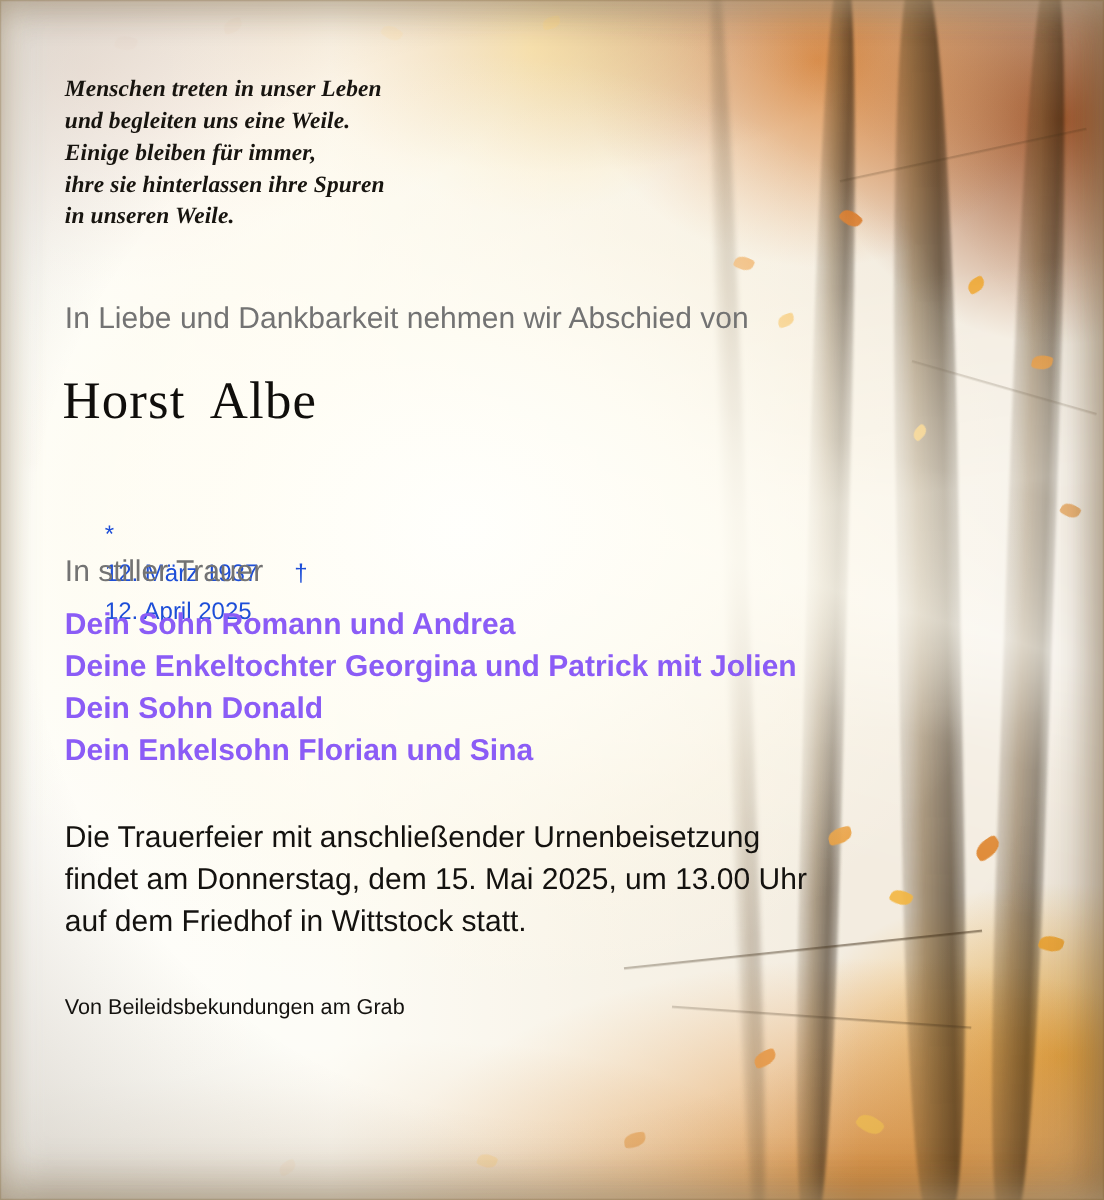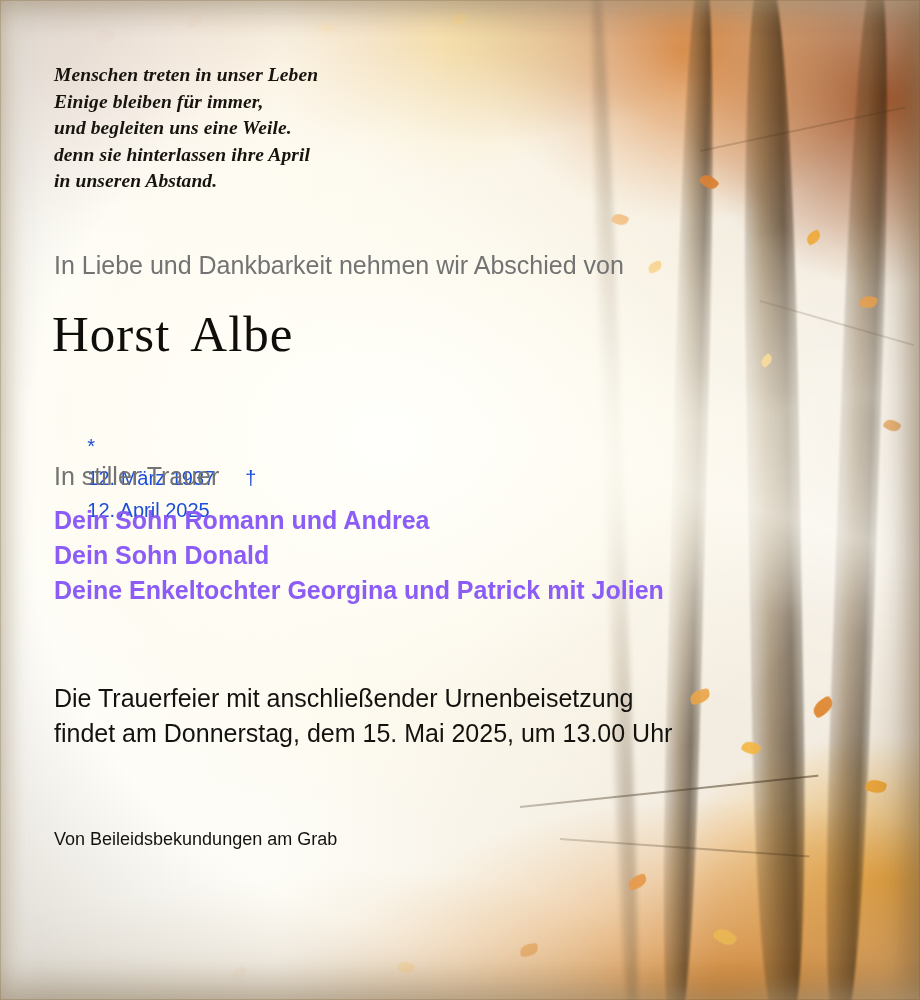--- a/index.html
+++ b/index.html
@@ -146,21 +146,21 @@
     font-size: 25px;
     line-height: 30px;
     color: #737373;
   }
 
   .name {
     position: absolute;
     left: 52px;
     top: 296px;
     font-family: "Liberation Serif", serif;
-    font-size: 51px;
+    font-size: 44px;
     line-height: 76px;
     letter-spacing: 1px;
     color: #100e0b;
   }
   .name .gap { display: inline-block; width: 20px; }
 
   .dates {
     position: absolute;
     left: 54px;
     top: 398px;
@@ -255,49 +255,51 @@
 
   <div class="bg-layer bg-rays"></div>
   <div class="bg-layer bg-haze"></div>
   <div class="bg-layer bg-vignette"></div>
   <div class="bg-layer bg-edge"></div>
 
   <div class="content">
 
     <div class="verse">
       <span class="line">Menschen treten in unser Leben</span>
+      <span class="line">und begleiten uns eine Weile.</span>
       <span class="line">Einige bleiben für immer,</span>
-      <span class="line">und begleiten uns eine Weile.</span>
-      <span class="line">denn sie hinterlassen ihre April</span>
-      <span class="line">in unseren Abstand.</span>
+      <span class="line">ihre sie hinterlassen ihre Spuren</span>
+      <span class="line">in unseren Weile.</span>
     </div>
 
     <div class="lead">In Liebe und Dankbarkeit nehmen wir Abschied von</div>
 
     <div class="name">
       <span>Horst</span><span class="gap"></span><span>Albe</span>
     </div>
 
     <div class="dates">
       <span>*</span>
       <span>12. März 1937</span><span class="sep"></span><span>†</span>
       <span>12. April 2025</span>
     </div>
 
     <div class="mourn-intro">In stiller Trauer</div>
 
     <div class="mourners">
       <span class="line">Dein Sohn Romann und Andrea</span>
+      <span class="line">Deine Enkeltochter Georgina und Patrick mit Jolien</span>
       <span class="line">Dein Sohn Donald</span>
-      <span class="line">Deine Enkeltochter Georgina und Patrick mit Jolien</span>
+      <span class="line">Dein Enkelsohn Florian und Sina</span>
     </div>
 
     <div class="ceremony">
       <span class="line">Die Trauerfeier mit anschließender Urnenbeisetzung</span>
       <span class="line">findet am Donnerstag, dem 15. Mai 2025, um 13.00 Uhr</span>
+      <span class="line">auf dem Friedhof in Wittstock statt.</span>
     </div>
 
     <div class="closing">
       <span class="line">Von Beileidsbekundungen am Grab</span>
     </div>
 
   </div>
 </div>
 
 </body></html>

